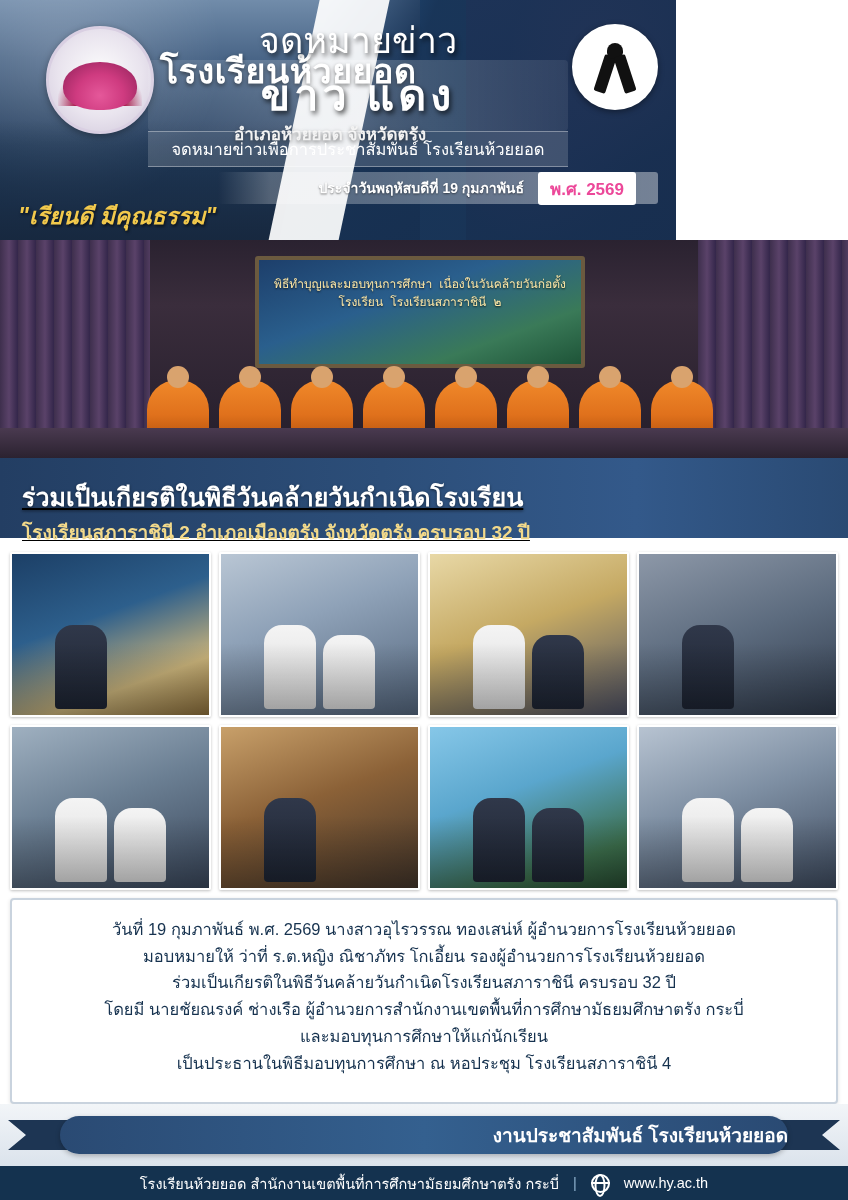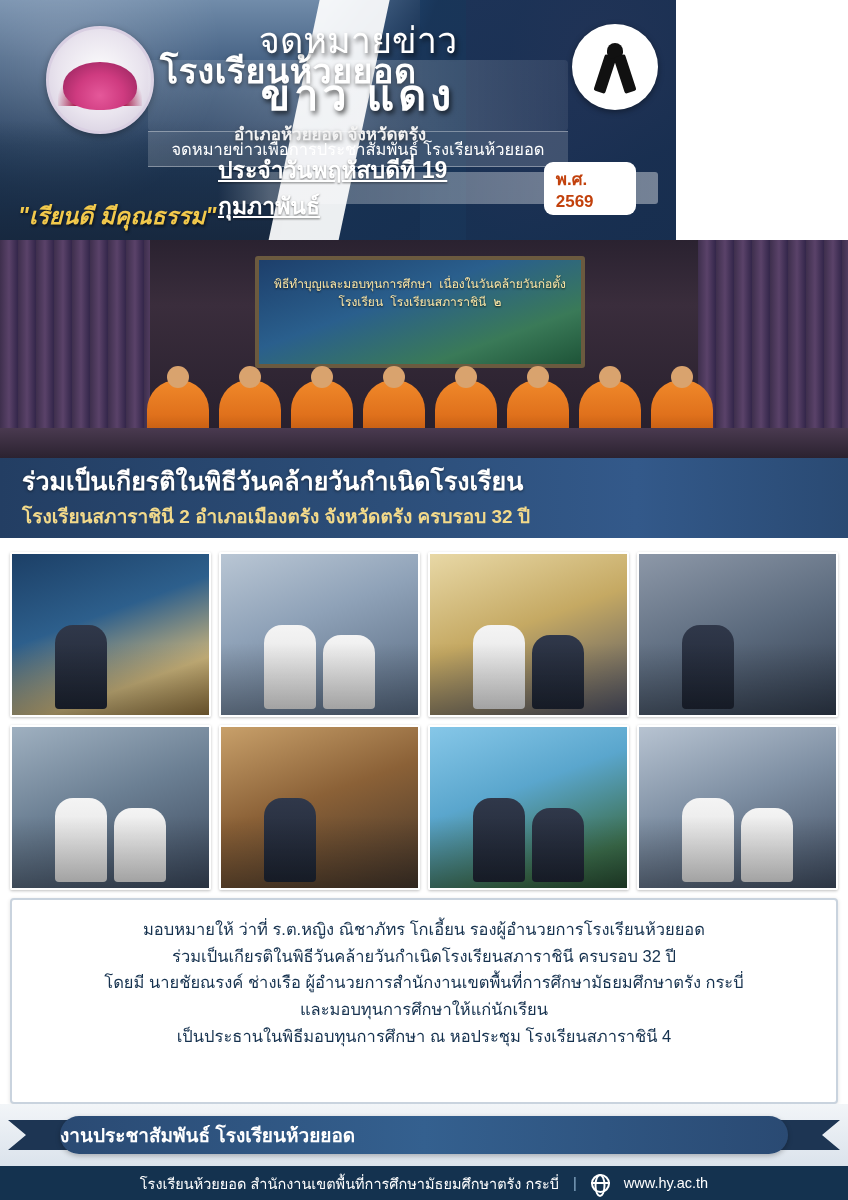--- a/index.html
+++ b/index.html
@@ -118,24 +118,24 @@
     font-size:16.5px; color:#ffffff; padding:4px 0;
   }
   .date-bar {
     position:absolute; right:18px; top:172px;
     width:440px; height:32px;
     background: linear-gradient(90deg, rgba(255,255,255,0) 0%, rgba(255,255,255,0.25) 12%, rgba(255,255,255,0.40) 100%);
     display:flex; align-items:center; justify-content:flex-end;
     gap:14px; padding-right:22px;
     border-radius:3px;
   }
-  .date-text { font-size:23px; color:#ffffff; font-weight:bold; text-shadow:0 1px 2px rgba(0,0,0,0.5);text-decoration:underline; }
+  .date-text { font-size:14px; color:#ffffff; font-weight:bold; text-shadow:0 1px 2px rgba(0,0,0,0.5); }
   .date-year {
-    font-size:17px; color:#c2410c; font-weight:bold;
-    background:#ffffff; padding:3px 12px; border-radius:9px;
+    font-size:17px; color:#ec4899; font-weight:bold;
+    background:#ffffff; padding:3px 12px; border-radius:3px;
   }
 
   .ribbon-badge {
     position:absolute; right:18px; top:24px;
     width:86px; height:86px; border-radius:50%;
     background:#ffffff;
     box-shadow:0 2px 6px rgba(0,0,0,0.4);
     display:flex; align-items:center; justify-content:center;
   }
   .ribbon-badge .ribbon {
@@ -194,21 +194,22 @@
   }
   .hero-floor {
     position:absolute; left:0; bottom:0; width:848px; height:30px;
     background: linear-gradient(180deg,#4a3a50,#2b2230);
   }
 
   
   .caption {
     position:absolute; left:0; top:458px; width:848px; height:80px;
     background: linear-gradient(90deg,#233e63 0%, #2c4e79 45%, #33598a 75%, #2a4a73 100%);
-    padding:8px 0 0 22px;
+    padding:24px 0 0 22px;
+    text-decoration:underline;
   }
   .caption h1 {
     font-size:25px; color:#ffffff; font-weight:bold;
     text-shadow:0 1px 3px rgba(0,0,0,0.5);
     line-height:1.25;
   }
   .caption h2 {
     font-size:19px; color:#f2d98a; font-weight:bold; margin-top:4px;
   }
 
@@ -265,21 +266,21 @@
 
   
   .footer-band {
     position:absolute; left:0; top:1104px; width:848px; height:62px;
     background: linear-gradient(180deg,#f2f5f8 0%, #dbe3ec 100%);
   }
   .ribbon-bar {
     position:absolute; left:60px; top:1116px; width:728px; height:38px;
     background: linear-gradient(90deg,#2a4a73 0%, #34608f 50%, #2a4a73 100%);
     border-radius:19px;
-    display:flex; align-items:center; justify-content:flex-start;
+    display:flex; align-items:center; justify-content:flex-end;
     box-shadow:0 2px 5px rgba(0,0,0,0.25);
   }
   .ribbon-bar span { color:#ffffff; font-size:19px; font-weight:bold; }
   .ribbon-tail-l, .ribbon-tail-r {
     position:absolute; top:1120px; width:62px; height:30px;
     background:#1d3553;
   }
   .ribbon-tail-l { left:8px; clip-path: polygon(0 0, 100% 0, 100% 100%, 0 100%, 18px 50%); }
   .ribbon-tail-r { right:8px; clip-path: polygon(0 0, 100% 0, calc(100% - 18px) 50%, 100% 100%, 0 100%); }
 
@@ -399,20 +400,21 @@
       <div class="figure fig-a fig-dark"></div>
       <div class="figure fig-b fig-dark"></div>
     </div>
     <div class="cell c8">
       <div class="figure fig-a"></div>
       <div class="figure fig-b"></div>
     </div>
   </div>
 
   <div class="panel">
+    <p>วันที่ 19 กุมภาพันธ์ พ.ศ. 2569 นางสาวอุไรวรรณ ทองเสน่ห์ ผู้อำนวยการโรงเรียนห้วยยอด</p>
     <p>มอบหมายให้ ว่าที่ ร.ต.หญิง ณิชาภัทร โกเอี้ยน รองผู้อำนวยการโรงเรียนห้วยยอด</p>
     <p>ร่วมเป็นเกียรติในพิธีวันคล้ายวันกำเนิดโรงเรียนสภาราชินี ครบรอบ 32 ปี</p>
     <p>โดยมี นายชัยณรงค์ ช่างเรือ ผู้อำนวยการสำนักงานเขตพื้นที่การศึกษามัธยมศึกษาตรัง กระบี่</p>
     <p>และมอบทุนการศึกษาให้แก่นักเรียน</p>
     <p>เป็นประธานในพิธีมอบทุนการศึกษา ณ หอประชุม โรงเรียนสภาราชินี 4</p>
   </div>
 
   <div class="footer-band"></div>
   <div class="ribbon-tail-l"></div>
   <div class="ribbon-tail-r"></div>

